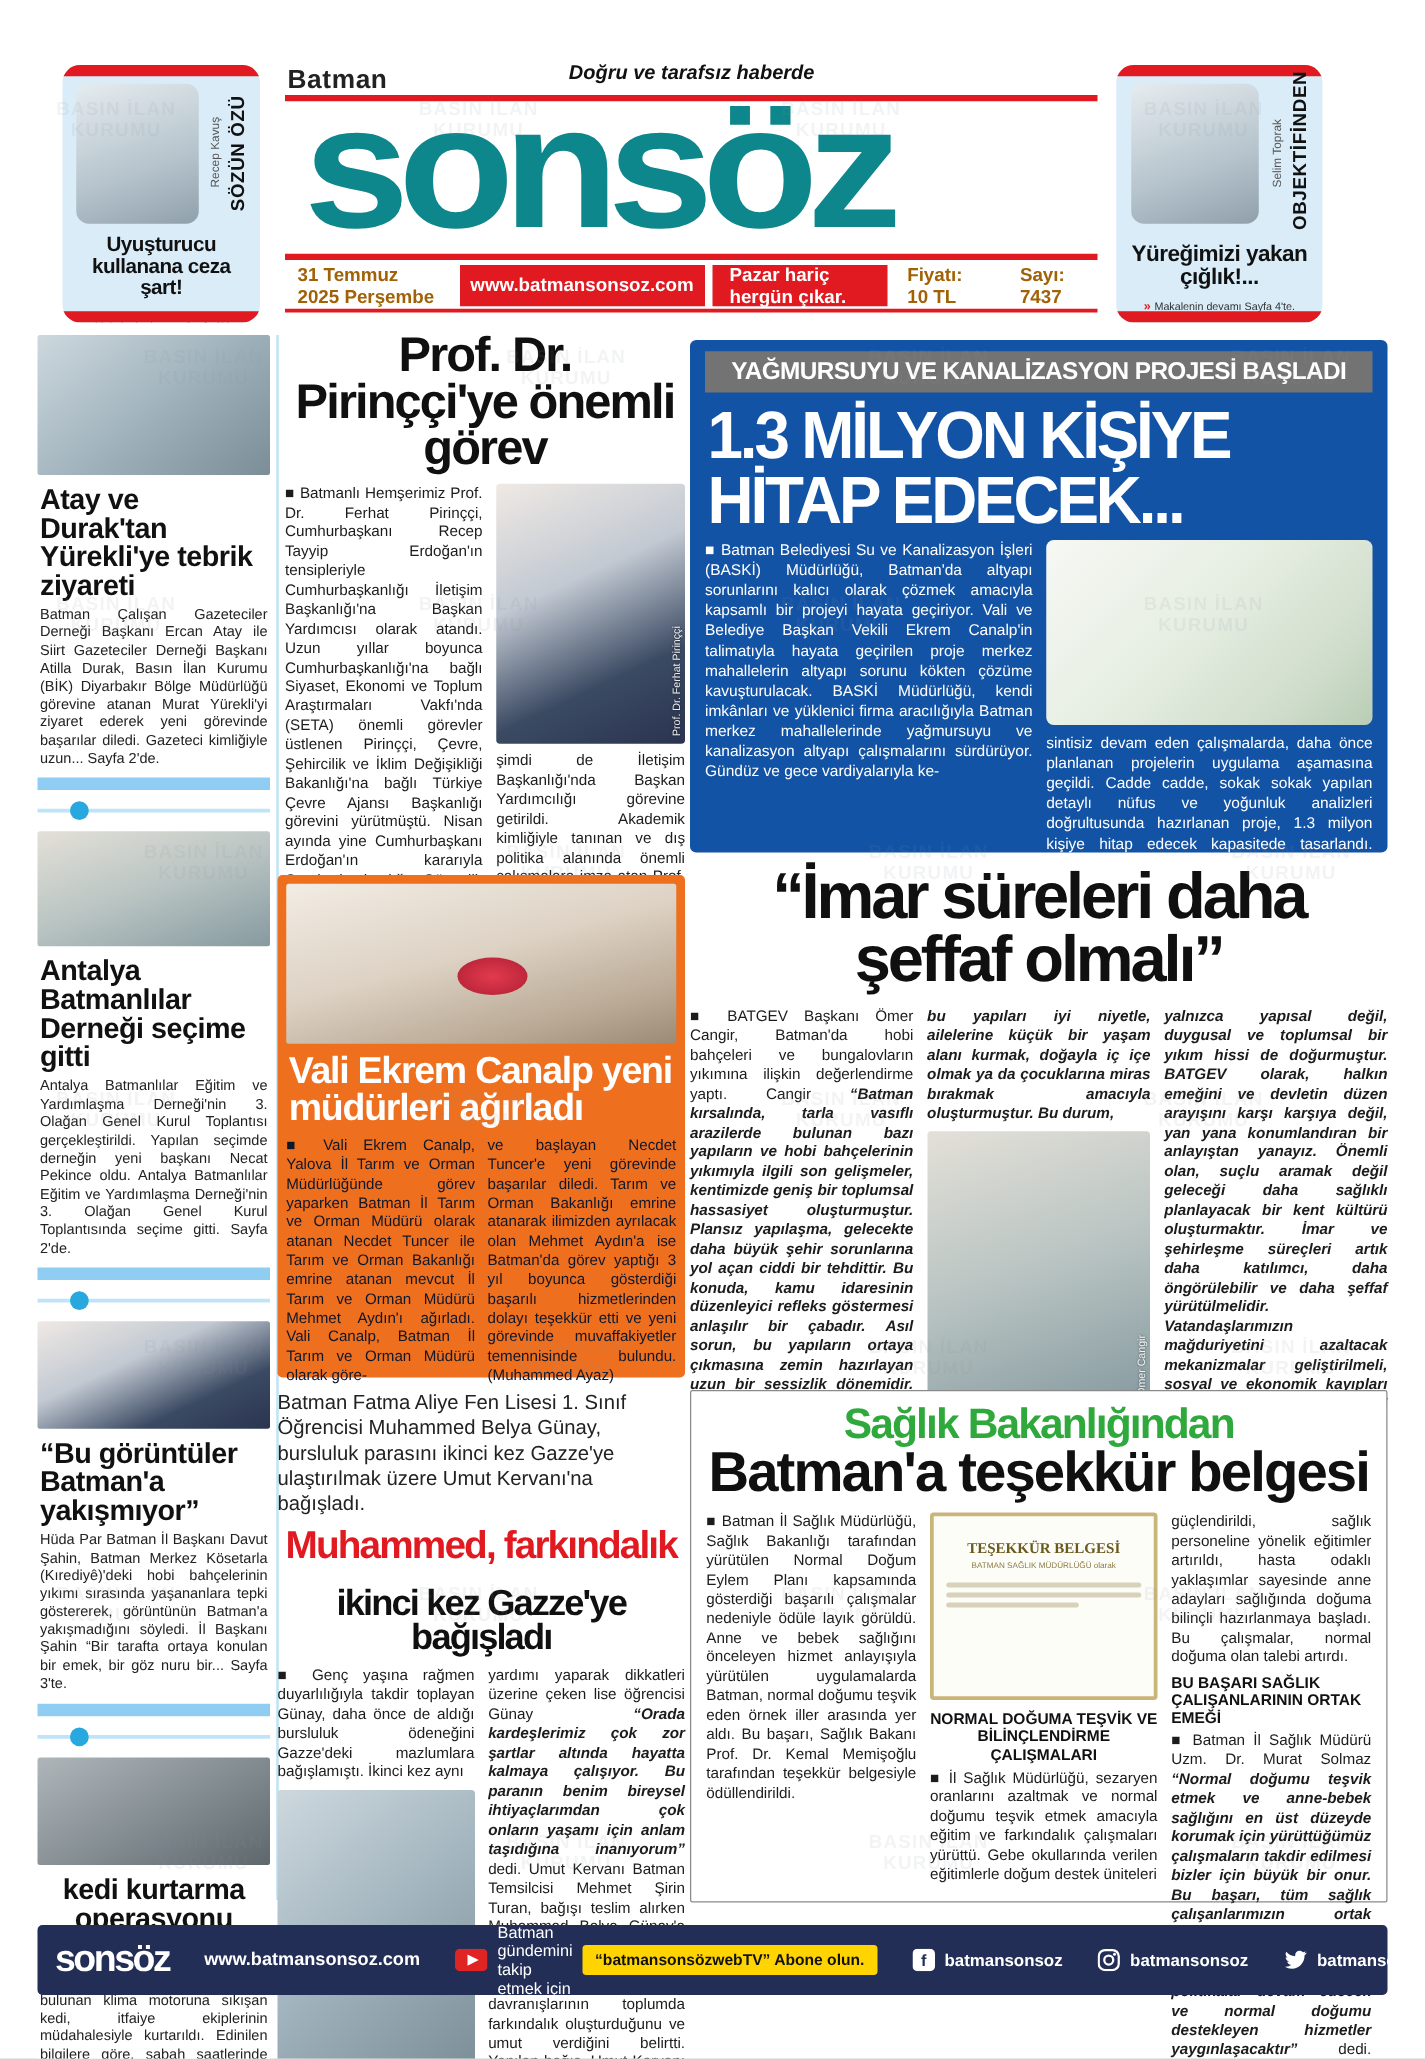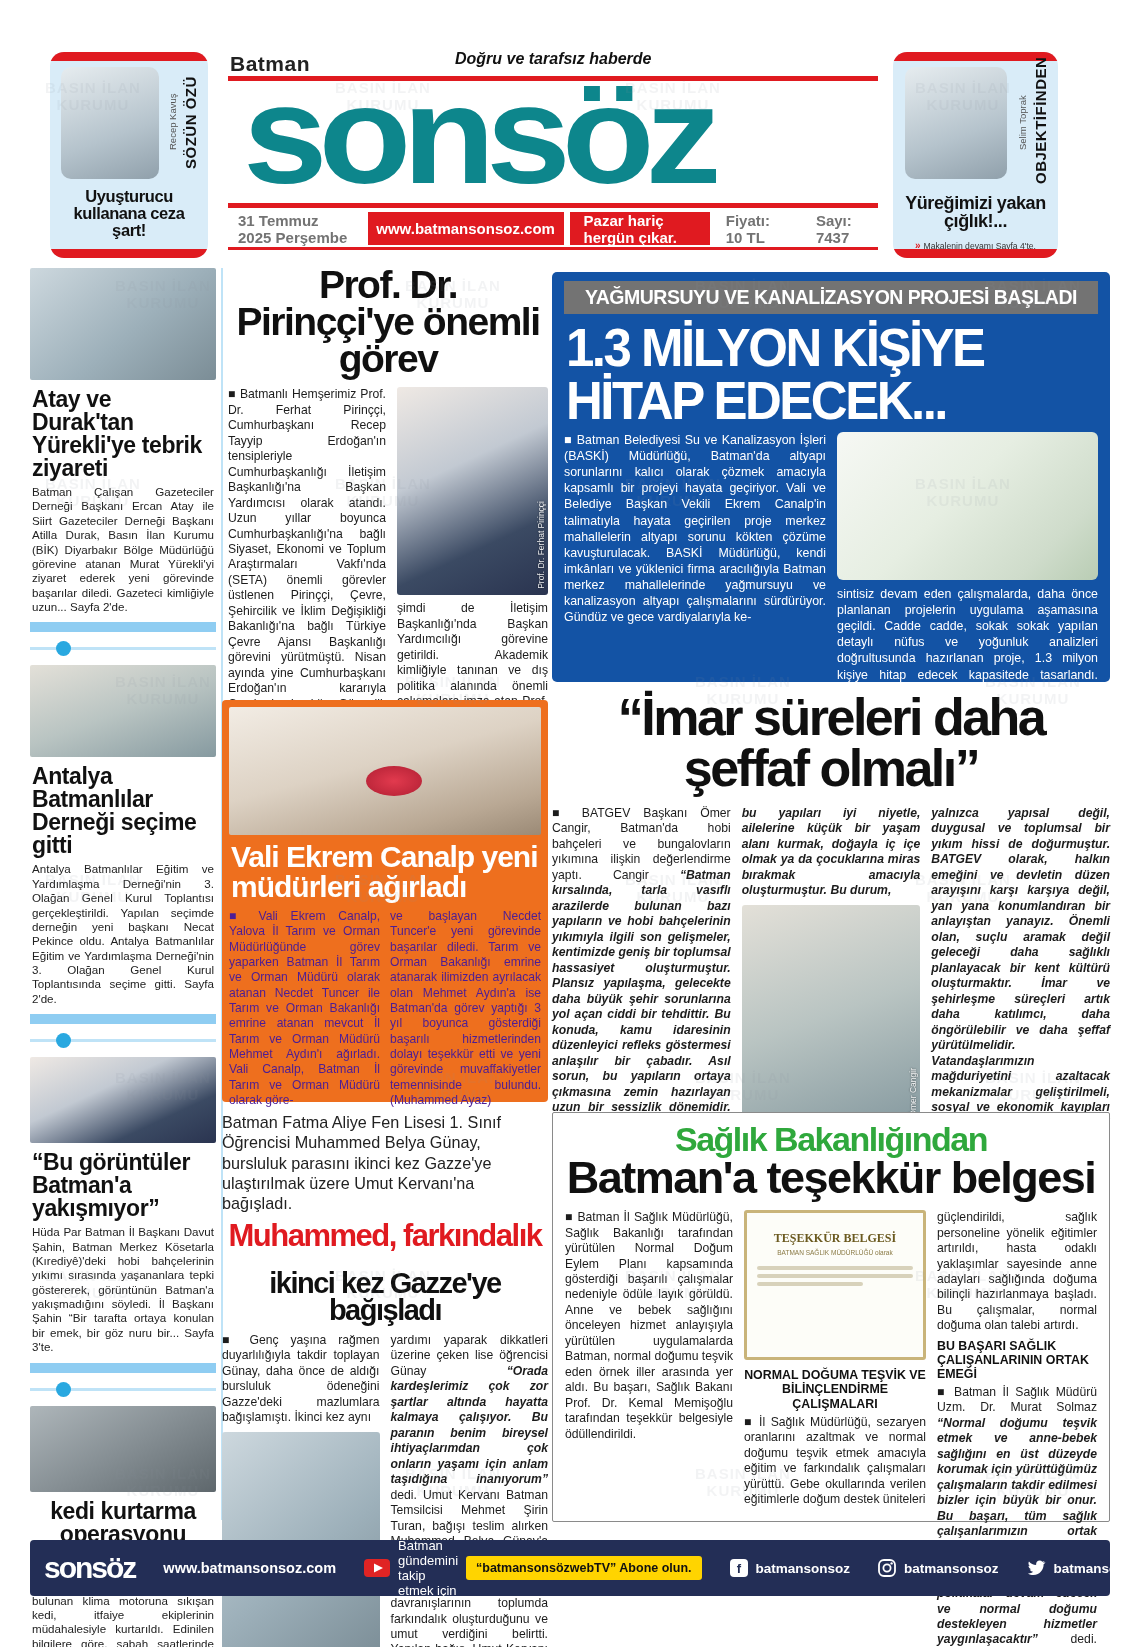--- a/index.html
+++ b/index.html
@@ -24,21 +24,21 @@
   .colcard .more{position:absolute;left:6px;right:6px;text-align:center;font-size:8.6px;color:#333;}
   .colcard .more .chev{color:#e01a20;font-weight:bold;margin-right:3px;font-size:10px;}
   
   .city{position:absolute;font-weight:bold;font-size:21px;color:#222;letter-spacing:.5px;}
   .tagline{position:absolute;font-style:italic;font-weight:bold;font-size:16px;color:#111;}
   .redline{position:absolute;background:#e01a20;height:5px;}
   .logo{position:absolute;color:#0d868c;font-weight:bold;font-size:152px;line-height:1;
         letter-spacing:-9px;transform:scaleY(.92);transform-origin:center top;}
   .datebar{position:absolute;display:flex;align-items:stretch;height:33px;font-size:15px;}
   .datebar .seg{display:flex;align-items:center;font-weight:bold;}
-  .datebar .white{color:#737373;padding:0 10px;}
+  .datebar .white{color:#a16207;padding:0 10px;}
   .datebar .red{background:#e01a20;color:#fff;justify-content:center;padding:0 14px;margin-left:6px;}
   
   .sidebar{position:absolute;left:30px;top:268px;width:186px;display:flex;flex-direction:column;z-index:2;}
   .scard{background:#fff;}
   .scard .sphoto{width:100%;border-radius:2px;}
   .scard .stitle{font-weight:bold;font-size:23px;line-height:1.0;color:#111;margin:8px 2px 5px 2px;letter-spacing:-.4px;}
   .scard .sbody{font-size:11.6px;line-height:1.24;color:#222;margin:0 2px;}
   .scard .bluebar{height:10px;background:#8fcdf2;margin-top:8px;}
   .ssep{position:relative;height:3px;background:#bfe3f7;margin:15px 0 15px 0;}
   .ssep::before{content:"";position:absolute;left:26px;top:-6px;width:15px;height:15px;border-radius:50%;background:#29a8e0;}
@@ -64,21 +64,21 @@
   .body-txt{font-size:12.2px;line-height:1.27;color:#1c1c1c;}
   .cols{display:flex;gap:11px;}
   .col{flex:1;min-width:0;}
   .boxblue{background:#1353a5;border-radius:5px;}
   .kicker{background:#737373;color:#fff;font-weight:bold;text-align:center;font-size:19.5px;
           letter-spacing:-.5px;padding:5px 4px;}
   .hl-white{font-weight:bold;color:#fff;font-size:51px;letter-spacing:-2.5px;line-height:.98;transform:scaleY(1.05);transform-origin:left top;}
   .boxblue .body-txt{color:#fff;font-size:12.4px;line-height:1.3;}
   .boxorange{background:#ee6f1e;border-radius:4px;padding:7px;}
   .hl-orangebox{font-weight:bold;color:#fff;font-size:30px;letter-spacing:-1px;line-height:1.0;margin:7px 2px 7px 2px;}
-  .boxorange .body-txt{color:#4c1d95;font-size:12.1px;line-height:1.27;}
+  .boxorange .body-txt{color:#0f172a;font-size:12.1px;line-height:1.27;}
   .quote-bi{font-weight:bold;font-style:italic;}
   .lead{font-size:16.2px;line-height:1.25;color:#222;font-weight:500;}
   .hl-red{color:#e01a20;}
   .boxborder{background:#fff;border:1.5px solid #8a8a8a;border-radius:2px;}
   .hl-green{color:#2fa83c;}
   .subhead{font-weight:bold;font-size:12.4px;text-align:center;line-height:1.15;color:#111;}
   .certline{height:4px;background:#d8d2bb;margin:4px 10px;border-radius:2px;}
   
   .footer{position:absolute;left:30px;top:1540px;width:1080px;height:56px;background:#232e56;border-radius:4px;
           display:flex;align-items:center;color:#fff;font-size:13px;z-index:2;}

